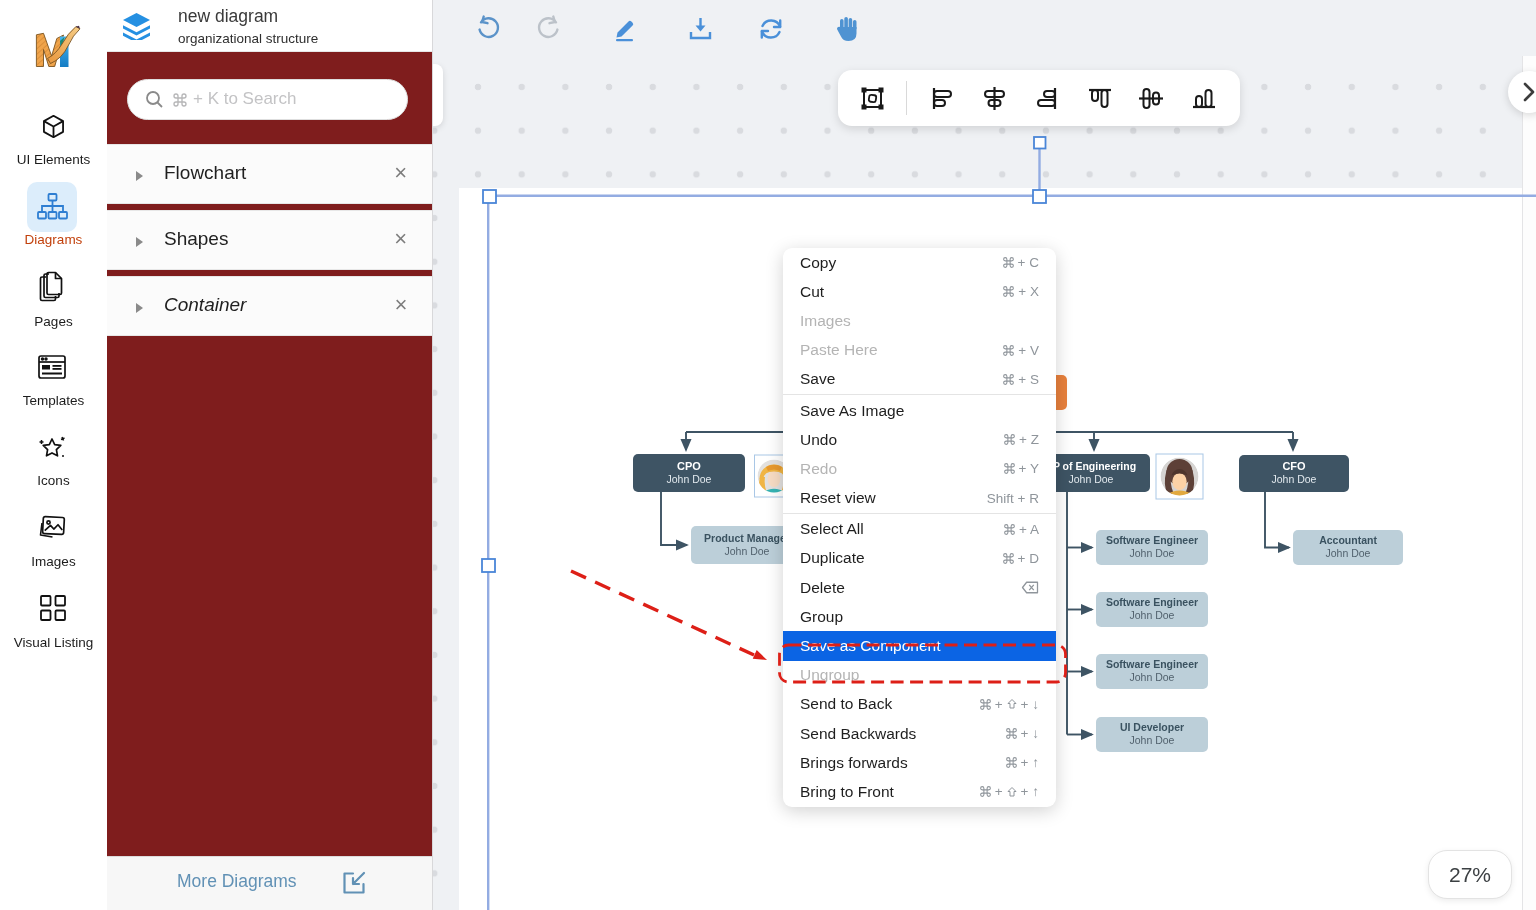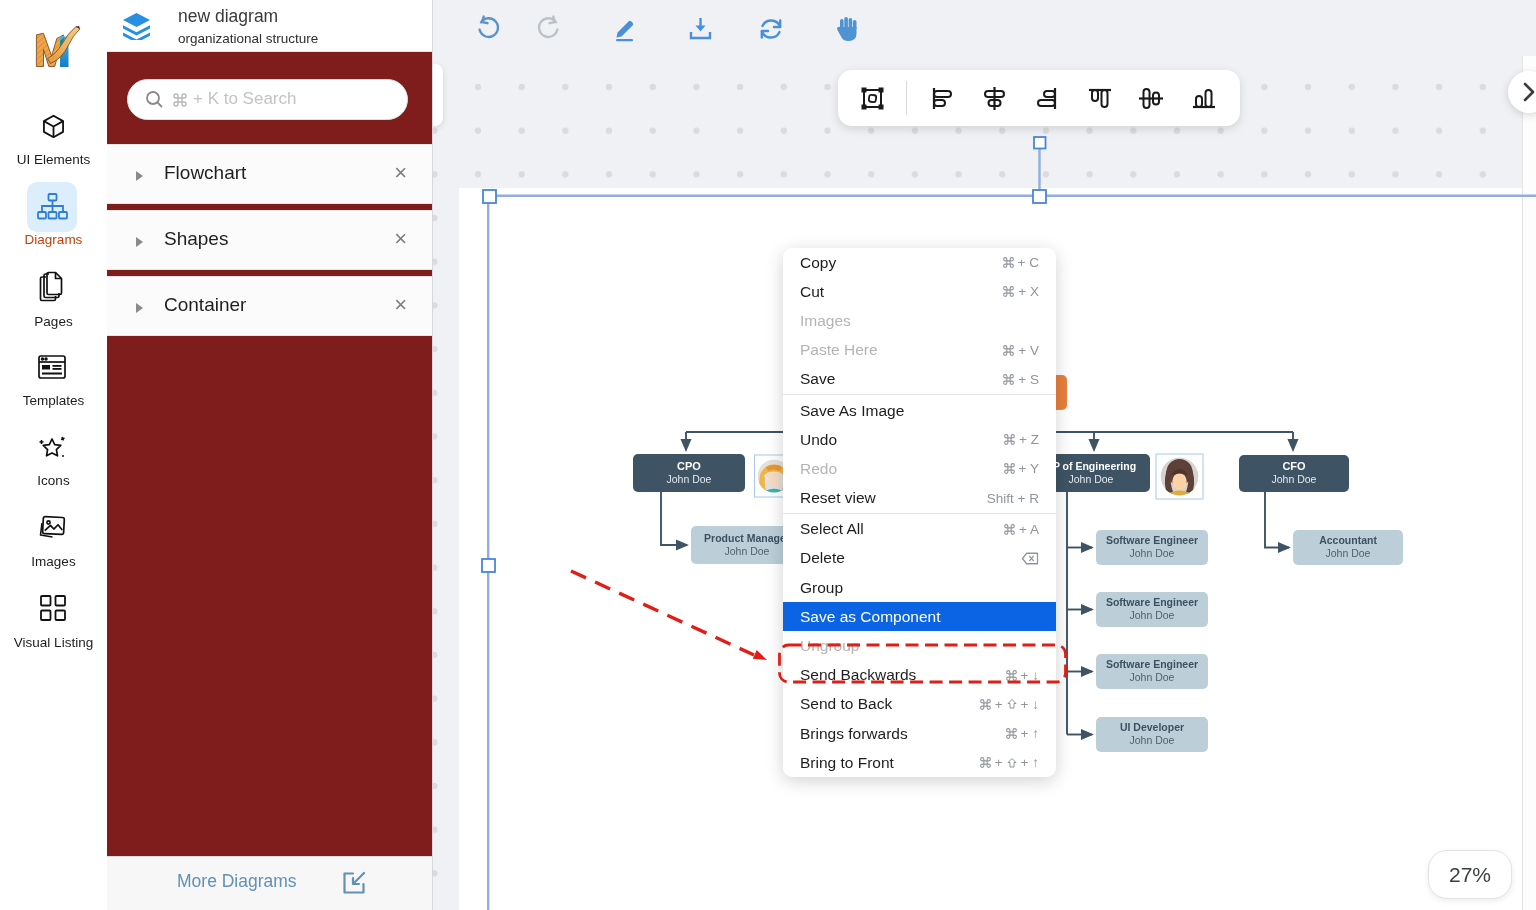--- a/index.html
+++ b/index.html
@@ -302,49 +302,55 @@
             <span class="sc">Shift + R</span>
           </div>
         <div class="mdiv"></div>
         <div class="mi">
             <span>Select All</span>
             <span class="sc"><svg width="13" height="13" viewBox="0 0 24 24" fill="none" stroke="#8f959b" stroke-width="2">
                 <path d="M15 6v12a3 3 0 1 0 3-3H6a3 3 0 1 0 3 3V6a3 3 0 1 0-3 3h12a3 3 0 1 0-3-3"></path>
               </svg> + A</span>
           </div>
         <div class="mi">
+            <span>Duplicate</span>
+            <span class="sc"><svg width="13" height="13" viewBox="0 0 24 24" fill="none" stroke="#8f959b" stroke-width="2">
+                <path d="M15 6v12a3 3 0 1 0 3-3H6a3 3 0 1 0 3 3V6a3 3 0 1 0-3 3h12a3 3 0 1 0-3-3"></path>
+              </svg> + D</span>
+          </div>
+        <div class="mi">
             <span>Delete</span>
             <span class="sc">
               <svg width="18" height="15" viewBox="0 0 24 18" fill="none" stroke="#8f959b" stroke-width="1.7" stroke-linejoin="round">
                 <path d="M7.5 2L2 9l5.5 7H22V2z"></path>
                 <path d="M11 5.5l6 7M17 5.5l-6 7"></path>
               </svg>
             </span>
           </div>
         <div class="mi">
             <span>Group</span>
           </div>
         <div class="mi hl">
             <span>Save as Component</span>
           </div>
         <div class="mi dis">
             <span>Ungroup</span>
           </div>
         <div class="mi">
-            <span>Send Backwards</span>
-            <span class="sc"><svg width="13" height="13" viewBox="0 0 24 24" fill="none" stroke="#8f959b" stroke-width="2">
-                <path d="M15 6v12a3 3 0 1 0 3-3H6a3 3 0 1 0 3 3V6a3 3 0 1 0-3 3h12a3 3 0 1 0-3-3"></path>
-              </svg> + ↓</span>
-          </div>
-        <div class="mi">
             <span>Send to Back</span>
             <span class="sc"><svg width="13" height="13" viewBox="0 0 24 24" fill="none" stroke="#8f959b" stroke-width="2">
                 <path d="M15 6v12a3 3 0 1 0 3-3H6a3 3 0 1 0 3 3V6a3 3 0 1 0-3 3h12a3 3 0 1 0-3-3"></path>
               </svg> + <svg width="12" height="12" viewBox="0 0 24 24" fill="none" stroke="#8f959b" stroke-width="2" stroke-linejoin="round">
                 <path d="M12 3l8 8h-4v9H8v-9H4z"></path>
+              </svg> + ↓</span>
+          </div>
+        <div class="mi">
+            <span>Send Backwards</span>
+            <span class="sc"><svg width="13" height="13" viewBox="0 0 24 24" fill="none" stroke="#8f959b" stroke-width="2">
+                <path d="M15 6v12a3 3 0 1 0 3-3H6a3 3 0 1 0 3 3V6a3 3 0 1 0-3 3h12a3 3 0 1 0-3-3"></path>
               </svg> + ↓</span>
           </div>
         <div class="mi">
             <span>Brings forwards</span>
             <span class="sc"><svg width="13" height="13" viewBox="0 0 24 24" fill="none" stroke="#8f959b" stroke-width="2">
                 <path d="M15 6v12a3 3 0 1 0 3-3H6a3 3 0 1 0 3 3V6a3 3 0 1 0-3 3h12a3 3 0 1 0-3-3"></path>
               </svg> + ↑</span>
           </div>
         <div class="mi">
             <span>Bring to Front</span>
@@ -464,21 +470,21 @@
     <div class="acc-row" style="top:144px;text-align:center;">
         <span class="acc-tri"></span>
         <span class="acc-label">Flowchart</span>
         <span class="acc-x">×</span>
       </div>
     <div class="acc-row" style="top:210px;">
         <span class="acc-tri"></span>
         <span class="acc-label">Shapes</span>
         <span class="acc-x">×</span>
       </div>
-    <div class="acc-row" style="top:276px;">
+    <div class="acc-row" style="top:276px;font-style:italic;">
         <span class="acc-tri"></span>
         <span class="acc-label">Container</span>
         <span class="acc-x">×</span>
       </div>
     <div id="panel-foot">
       <div id="more-d">More Diagrams</div>
       <svg class="abs" style="left:233px; top:12px;" width="28" height="28" viewBox="0 0 28 28" fill="none" stroke="#6191b5" stroke-width="2.2" stroke-linecap="round" stroke-linejoin="round">
           <path d="M13 4.5 H4.5 V23.5 H23.5 V15"></path>
           <path d="M24 4 L13 15 M13 15 V9 M13 15 H19"></path>
         </svg>

